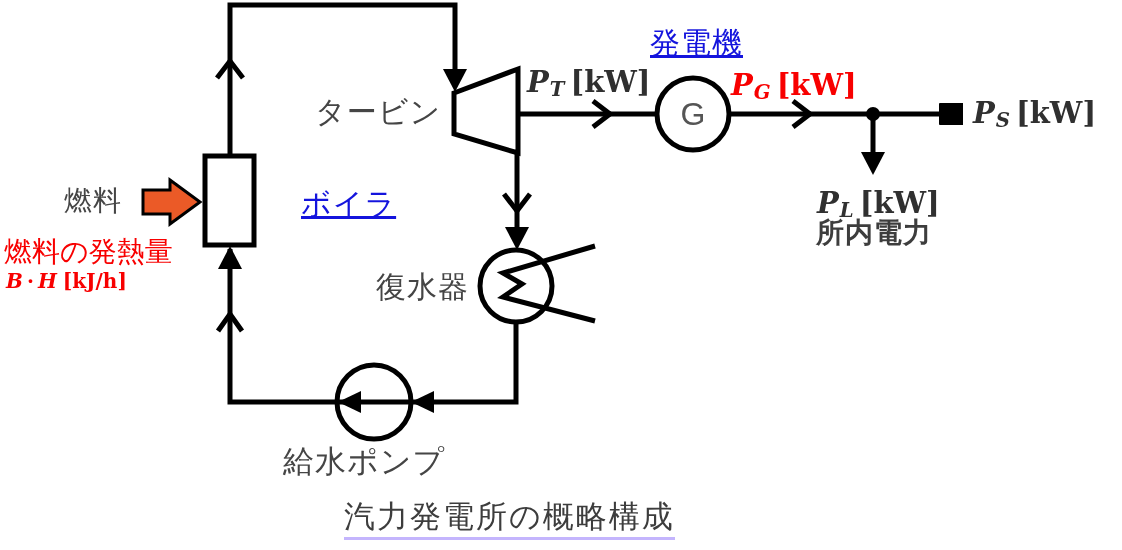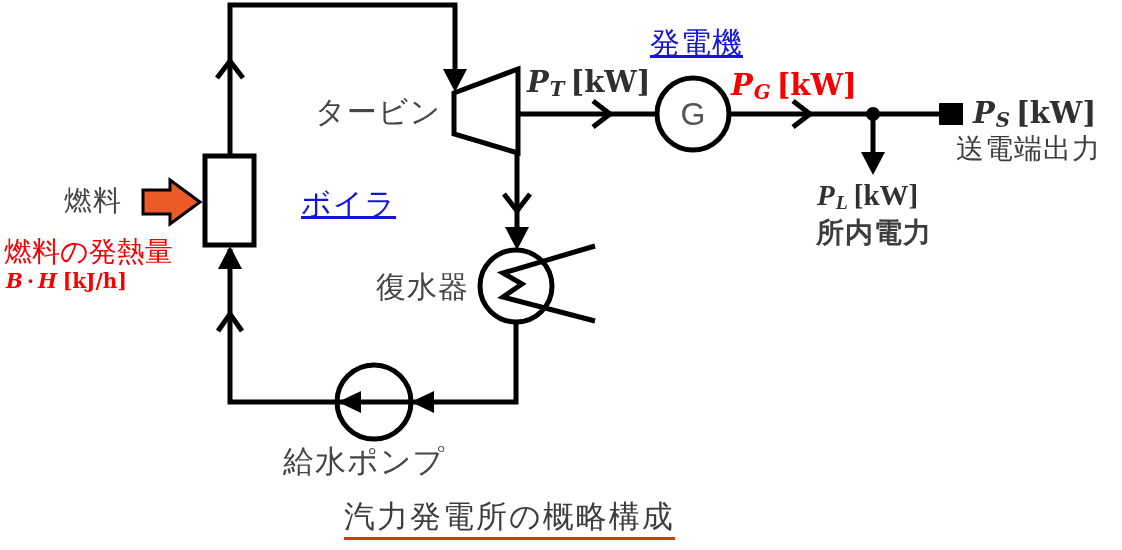--- a/index.html
+++ b/index.html
@@ -26,21 +26,21 @@
   .darkcap{color:#3d3d3d;}
   .math{font-family:"DejaVu Serif","Liberation Serif",serif;font-weight:bold;
         color:var(--dark);font-size:29px;}
   .math .sym{font-style:italic;}
   .math .sub{font-style:italic;font-size:0.68em;vertical-align:-0.22em;margin-left:1px;}
   .math .unit{margin-left:6px;}
   .math .op{margin:0 4px;}
   .math.red{color:var(--red);}
   .gsym{color:#555;font-size:32px;text-align:center;}
   .title{color:#3d3d3d;font-size:31px;letter-spacing:2px;
-         border-bottom:3px solid #c2410c;padding-bottom:4px;}
+         border-bottom:3px solid #c4b5fd;padding-bottom:4px;}
 </style>
 </head>
 <body>
 
 <div id="stage">
 
   <svg width="1122" height="550" viewBox="0 0 1122 550">
 
     <path class="pipe" d="M230,158 L230,5 L455,5 L455,86"></path>
     <path class="pipe" d="M517,153 L517,244"></path>
@@ -89,21 +89,20 @@
 
   <div class="lbl math" style="left:527px;top:67px;">
     <span class="sym">P</span><span class="sub">T</span><span class="unit">[kW]</span>
   </div>
   <div class="lbl math red" style="left:731px;top:70px;">
     <span class="sym">P</span><span class="sub">G</span><span class="unit">[kW]</span>
   </div>
   <div class="lbl math" style="left:973px;top:98px;">
     <span class="sym">P</span><span class="sub">S</span><span class="unit">[kW]</span>
   </div>
-  <div class="lbl jp darkcap" style="left:956px;top:134px;font-size:28px;">送電端出力</div>
-  <div class="lbl math" style="left:817px;top:180px;font-family:Liberation Serif, serif;">
+  <div class="lbl math" style="left:817px;top:188px;">
     <span class="sym">P</span><span class="sub">L</span><span class="unit">[kW]</span>
   </div>
   <div class="lbl jp darkcap" style="left:816px;top:218px;font-size:28px;font-weight:bold;">所内電力</div>
 
   <div class="lbl title" style="left:344px;top:500px;">汽力発電所の概略構成</div>
 
 </div>
 
 </body></html>

